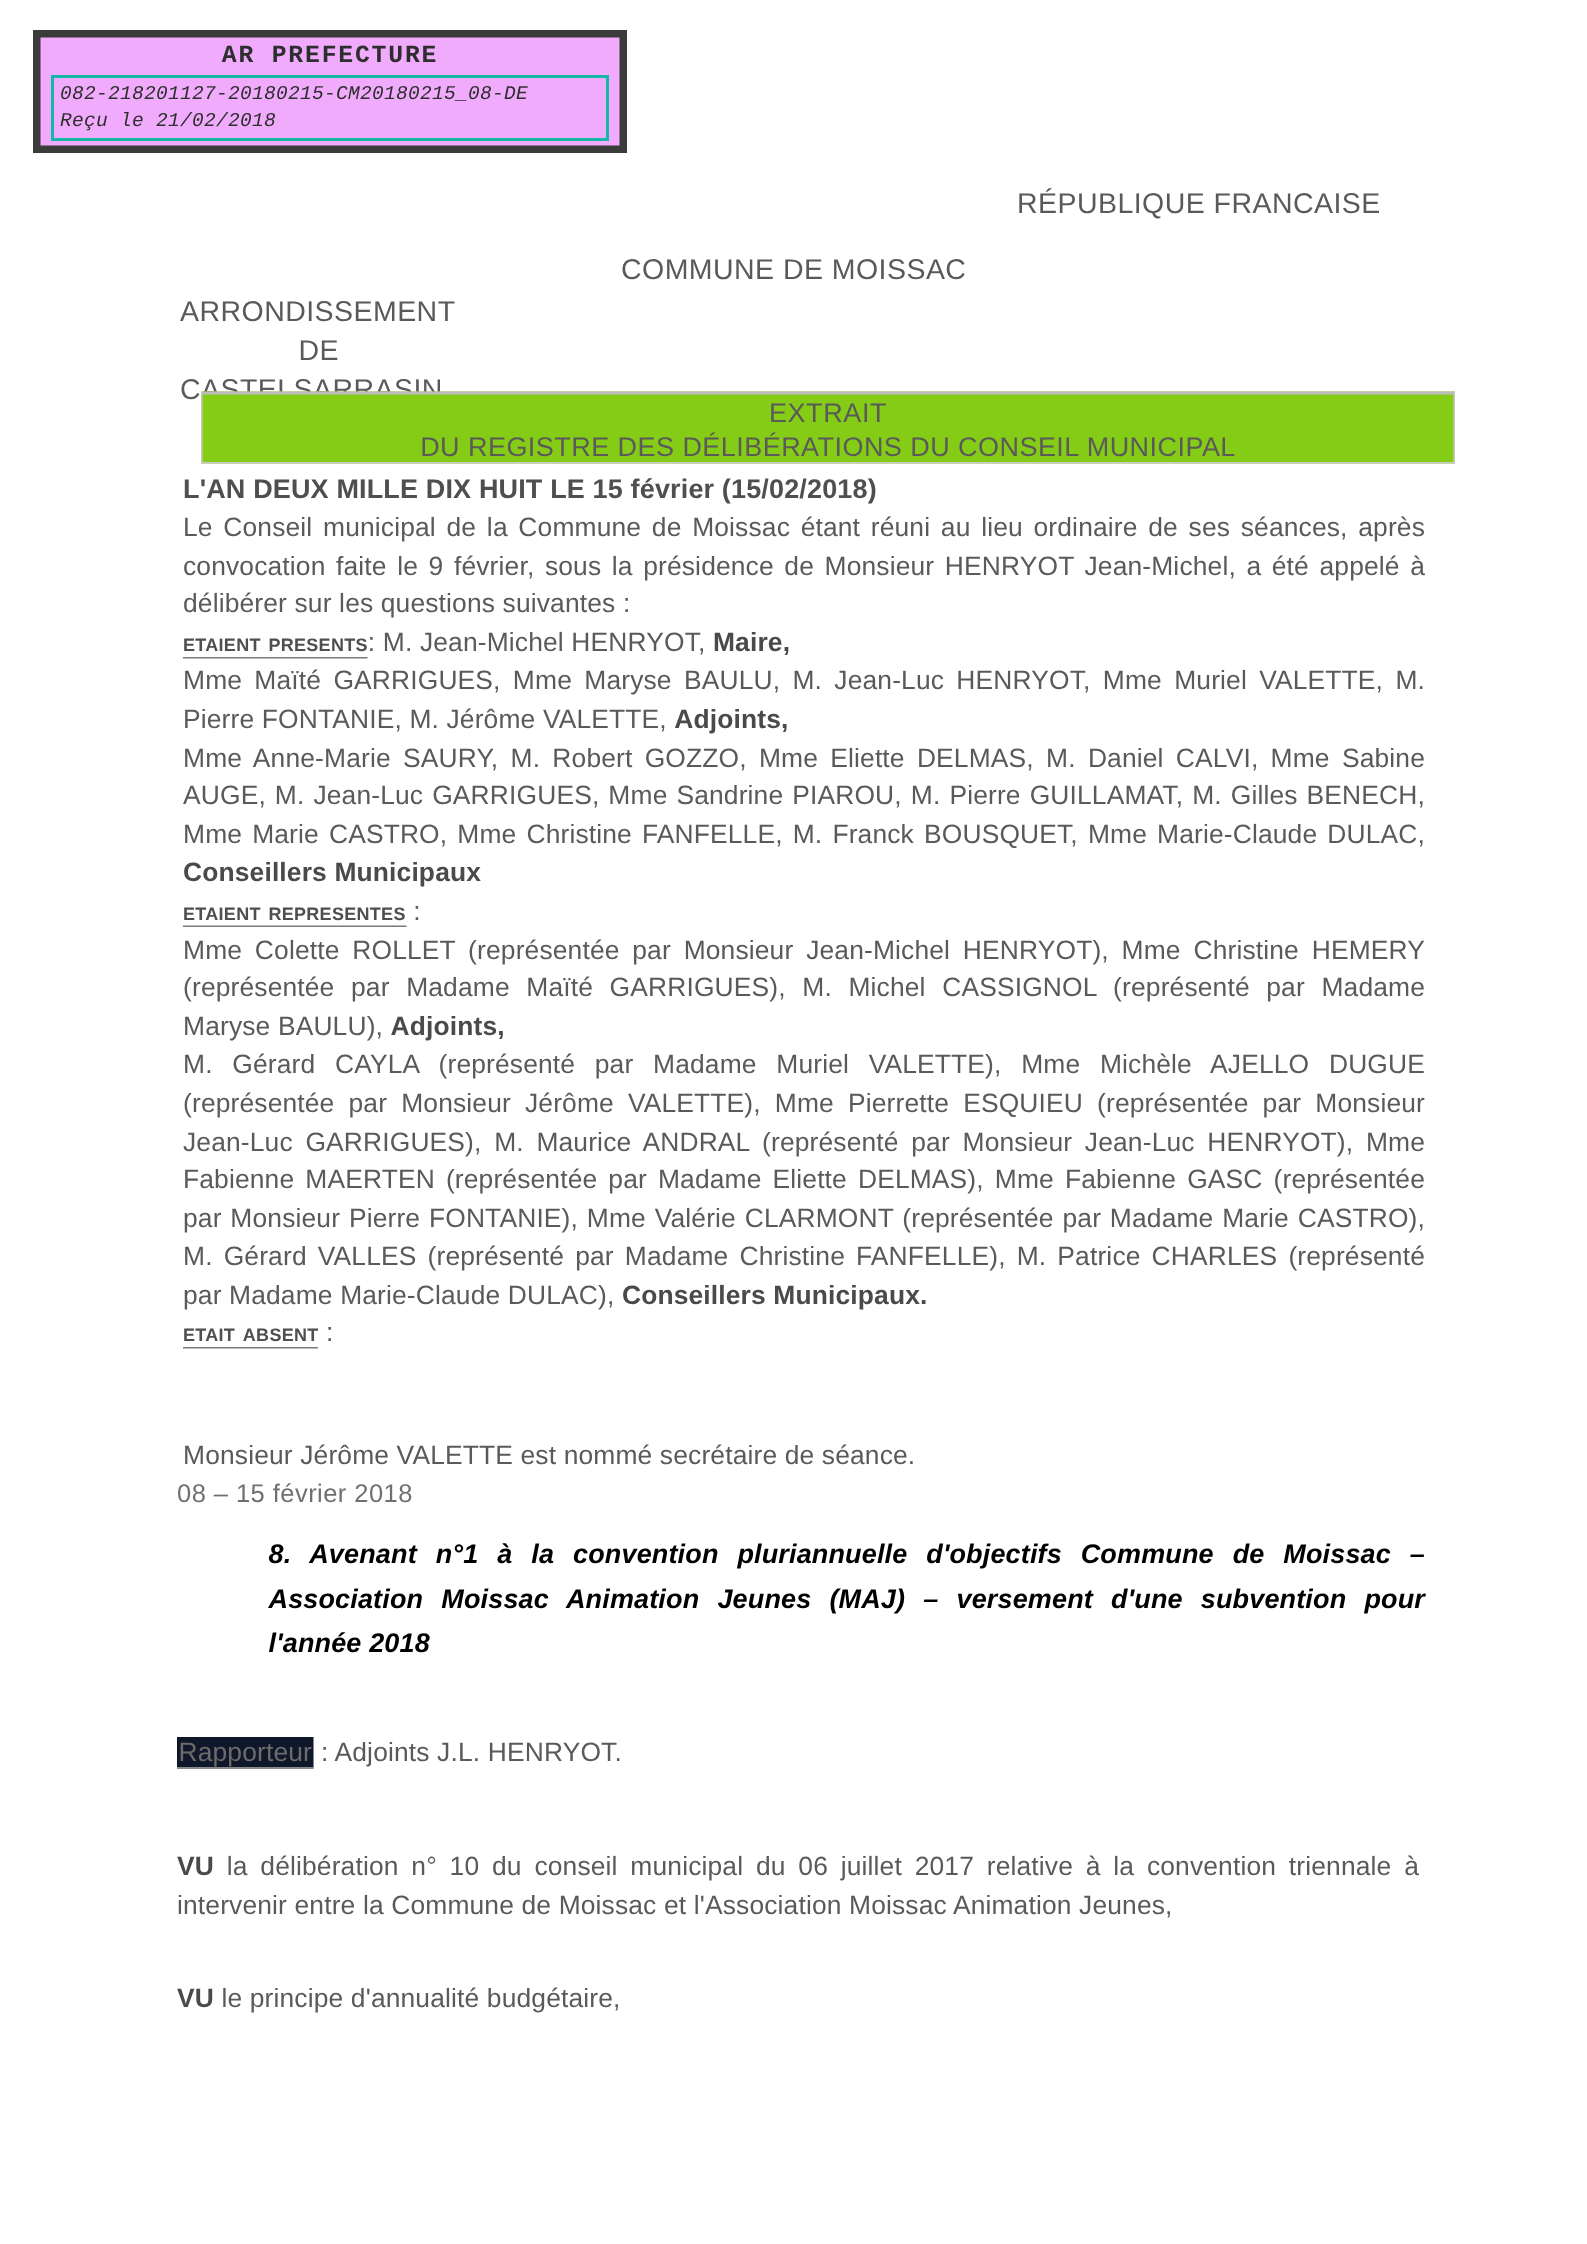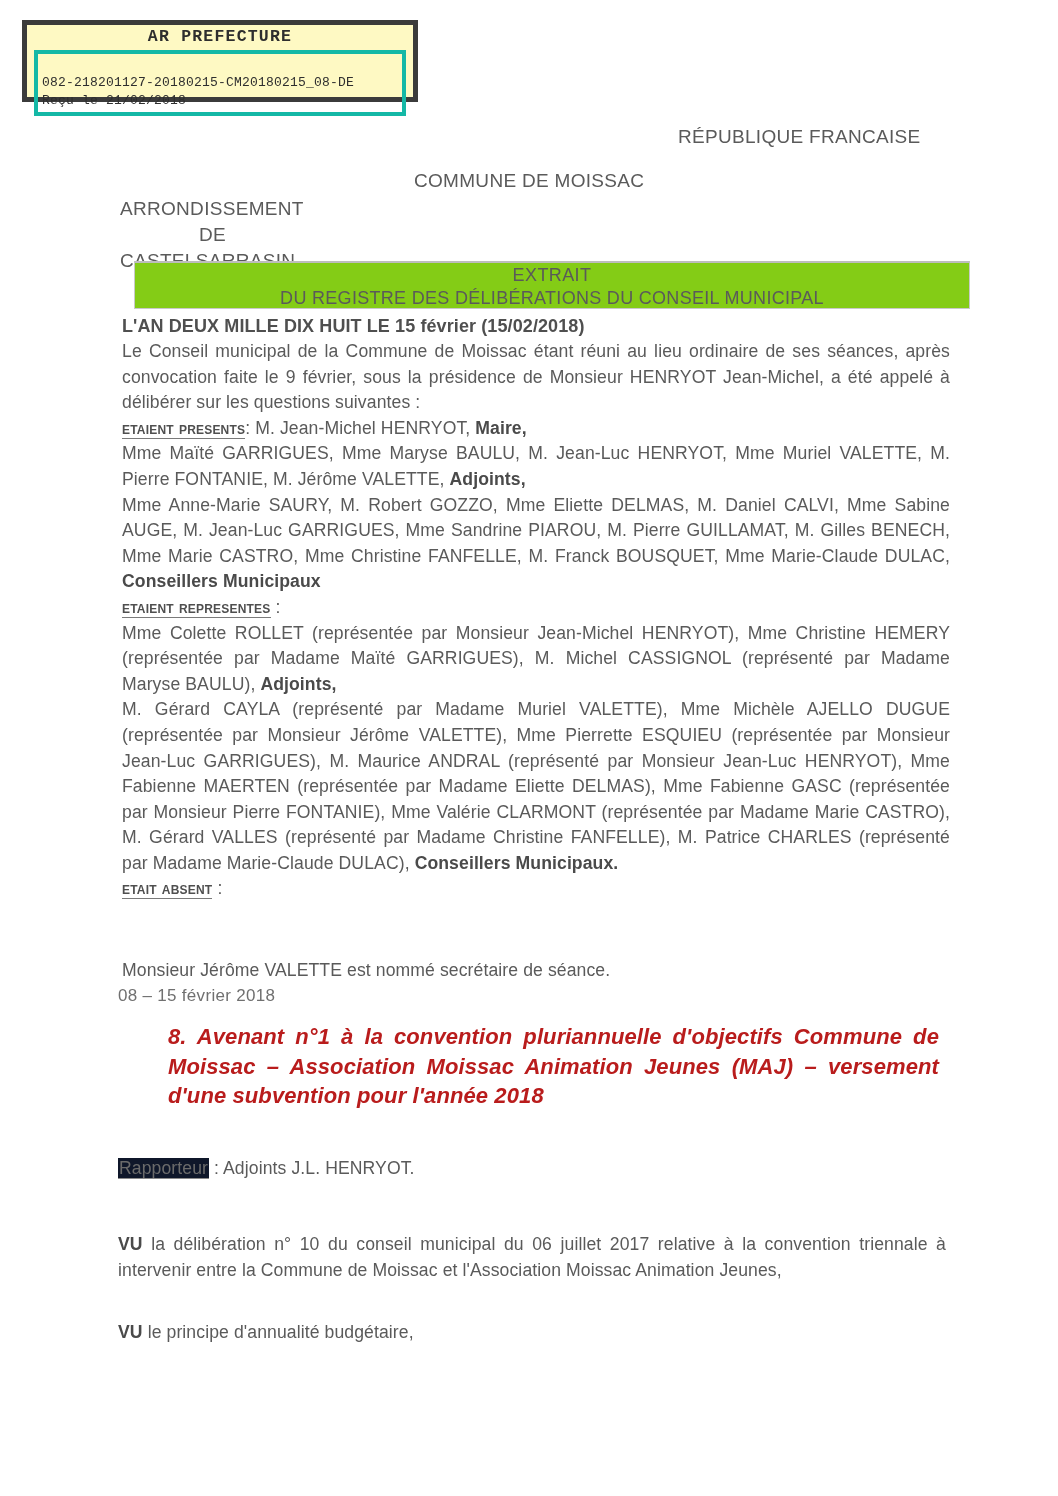--- a/index.html
+++ b/index.html
@@ -18,37 +18,38 @@
 
   
   .stamp {
     position: absolute;
     left: 22px;
     top: 20px;
     width: 396px;
     height: 82px;
     border: 5px solid #3b3b3b;
     box-sizing: border-box;
-    background: #fef9c3;
+    background: #f0abfc;
   }
   .stamp-title {
     text-align: center;
     font-family: "Liberation Mono", monospace;
     font-weight: bold;
     font-size: 16.5px;
     letter-spacing: 1.2px;
     color: #2e2e2e;
     margin-top: 3px;
     line-height: 1.15;
   }
   .stamp-inner {
-    border: 4px solid #14b8a6;
+    border: 2px solid #14b8a6;
     margin: 3px 7px 0 7px;
-    padding: 20px 4px 3px 4px;
+    padding: 2px 4px 3px 4px;
     box-sizing: border-box;
+    font-style: italic;
   }
   .stamp-line {
     font-family: "Liberation Mono", monospace;
     font-size: 13px;
     color: #2e2e2e;
     letter-spacing: 0.2px;
     line-height: 1.35;
     white-space: nowrap;
   }
 
@@ -163,28 +164,28 @@
   .delib-num {
     position: absolute;
     left: 118px;
     top: 986px;
     font-size: 17px;
     letter-spacing: 0.3px;
     color: #707070;
   }
   .delib-title {
     position: absolute;
-    left: 168px;
+    left: 179px;
     top: 1022px;
     width: 771px;
-    font-size: 22px;
+    font-size: 18px;
     font-weight: bold;
     font-style: italic;
     line-height: 29.5px;
-    color: #b91c1c;
+    color: #000000;
     text-align: justify;
     text-justify: inter-word;
     letter-spacing: 0.1px;
   }
 
   
   .rapporteur {
     position: absolute;
     left: 118px;
     top: 1158px;

